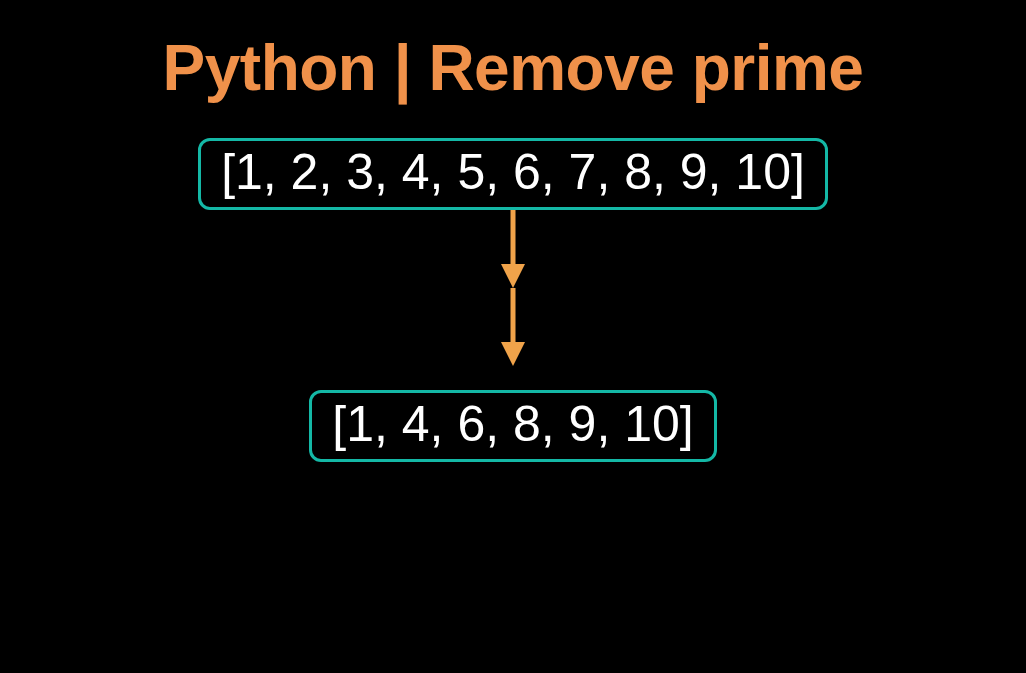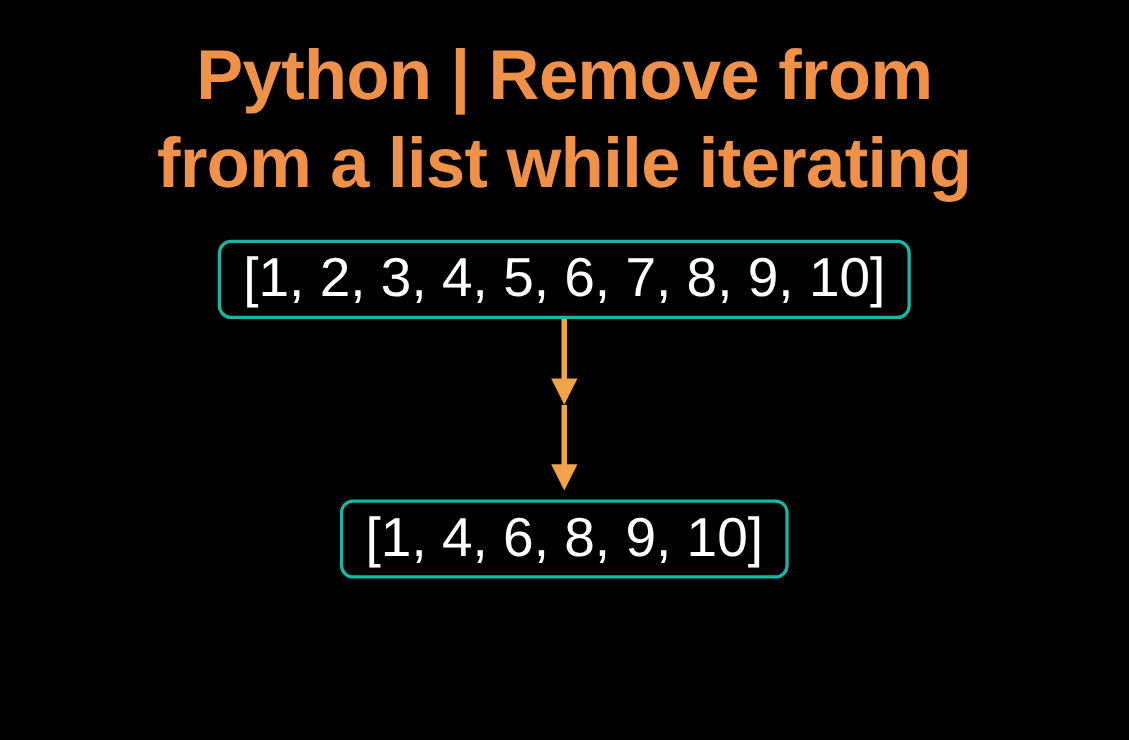--- a/index.html
+++ b/index.html
@@ -23,21 +23,21 @@
     font-weight: bold;
     text-align: center;
     line-height: 1.25;
     margin-top: 28px;
     letter-spacing: -0.5px;
   }
   .list-box-wrap {
     margin-top: 30px;
   }
   .list-box-wrap2 {
-    margin-top: 8px;
+    margin-top: 24px;
   }
   .list-box {
     border: 3px solid #14b8a6;
     border-radius: 12px;
     padding: 6px 20px 10px 20px;
     color: #ffffff;
     font-size: 50px;
     font-weight: 400;
     line-height: 1;
     white-space: nowrap;
@@ -56,22 +56,21 @@
     font-size: 30px;
     font-weight: bold;
     text-align: center;
     margin: 8px 0 4px 0;
   }
 </style>
 </head>
 <body>
 
 <div class="title">
-  <span>Python | Remove from</span><br>
-  <span>from a list while iterating</span>
+  <span>Python | Remove prime</span><br>
 </div>
 
 <div class="list-box-wrap">
   <div class="list-box">[1, 2, 3, 4, 5, 6, 7, 8, 9, 10]</div>
 </div>
 
 <div class="arrow-col">
   <svg class="arrow-svg" width="40" height="78" viewBox="0 0 40 78">
     <line x1="20" y1="0" x2="20" y2="58" stroke="#f0a34a" stroke-width="5"></line>
     <polygon points="20,78 8,54 32,54" fill="#f0a34a"></polygon>

